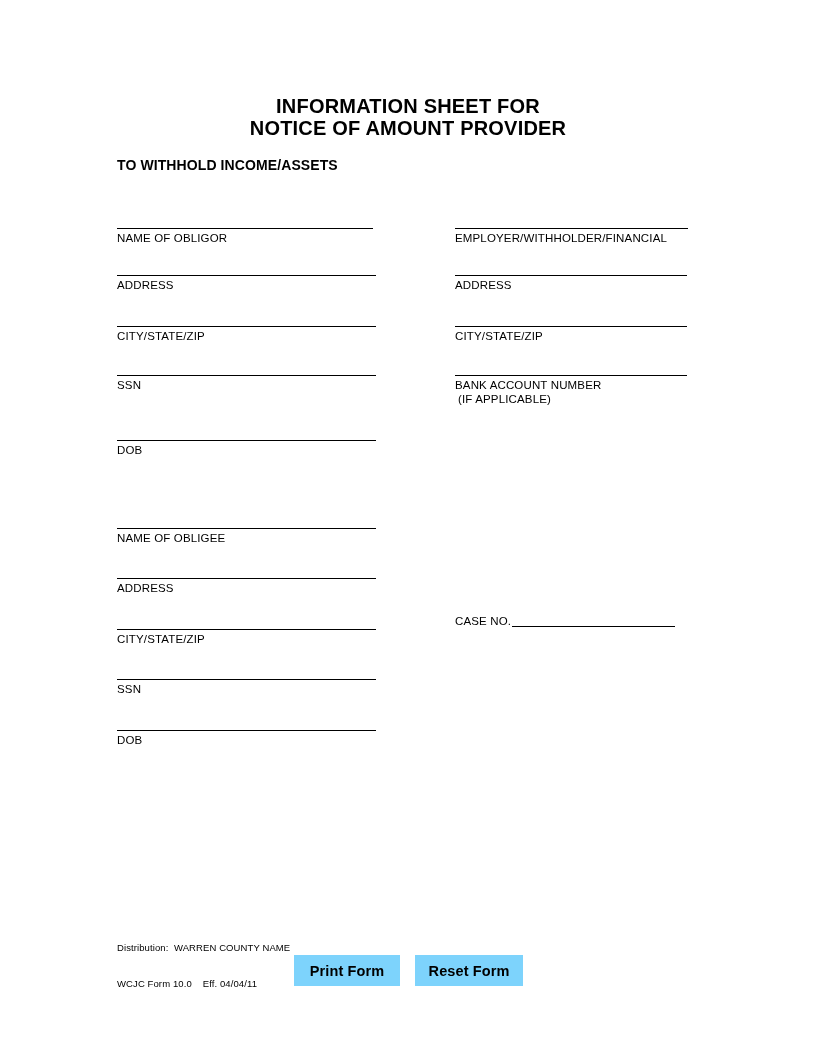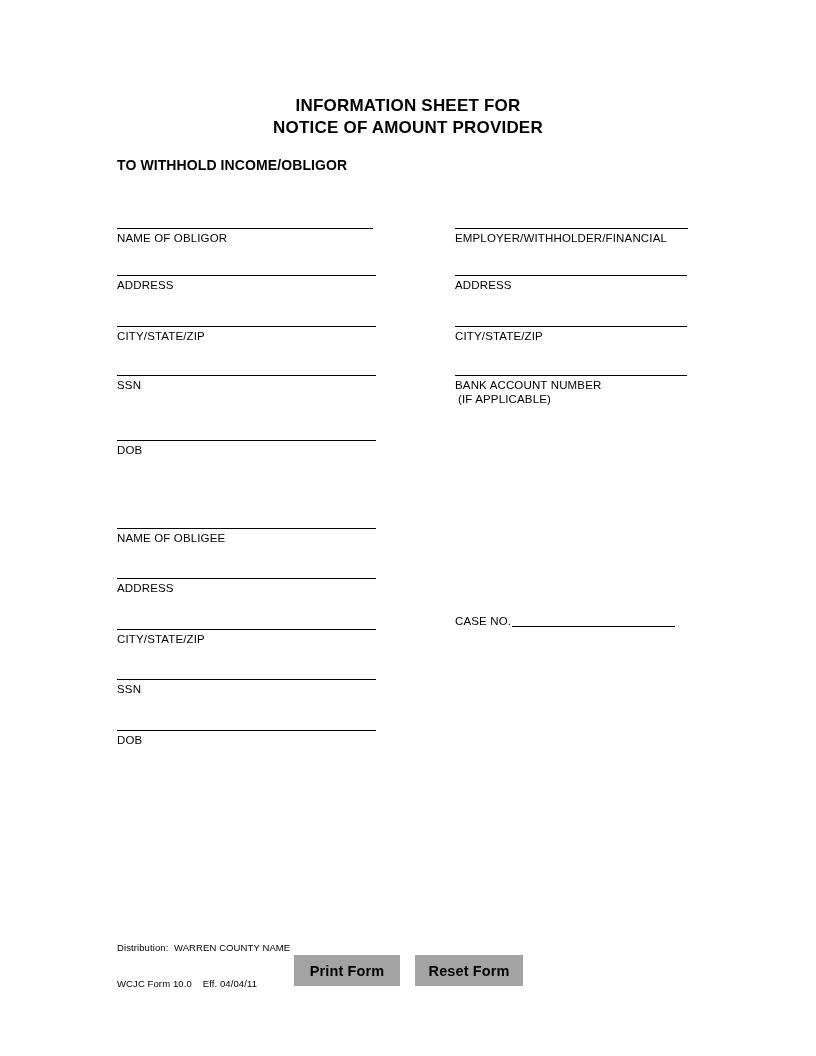--- a/index.html
+++ b/index.html
@@ -22,21 +22,21 @@
 
   
   .title-block {
     position: absolute;
     left: 0;
     top: 95px;
     width: 816px;
     text-align: center;
   }
   .title-line {
-    font-size: 17px;
+    font-size: 20px;
     font-weight: bold;
     letter-spacing: 0.2px;
     line-height: 22px;
     white-space: nowrap;
   }
   .subtitle {
     position: absolute;
     left: 117px;
     top: 157px;
     font-size: 14px;
@@ -115,21 +115,21 @@
     top: 918px;
     font-size: 9.5px;
     line-height: 12px;
     letter-spacing: 0.1px;
     white-space: pre;
   }
 
   
   .btn {
     position: absolute;
-    background: #a3a3a3;
+    background: #7dd3fc;
     border: none;
     padding: 0;
     margin: 0;
     font-family: "Liberation Sans", sans-serif;
     font-size: 14.5px;
     font-weight: bold;
     color: #000000;
     text-align: center;
     line-height: 30px;
     height: 31px;
@@ -142,21 +142,21 @@
 </head>
 <body>
 
 <div id="page">
 
   <div class="title-block">
     <div class="title-line">INFORMATION SHEET FOR</div>
     <div class="title-line">NOTICE OF AMOUNT PROVIDER</div>
   </div>
 
-  <div class="subtitle">TO WITHHOLD INCOME/OBLIGOR</div>
+  <div class="subtitle">TO WITHHOLD INCOME/ASSETS</div>
 
   <div class="field" style="left:117px; top:228px; width:256px;">
     <div class="rule"></div>
     <div class="flabel">NAME OF OBLIGOR</div>
   </div>
 
   <div class="field" style="left:117px; top:275px; width:259px;">
     <div class="rule"></div>
     <div class="flabel">ADDRESS</div>
   </div>

